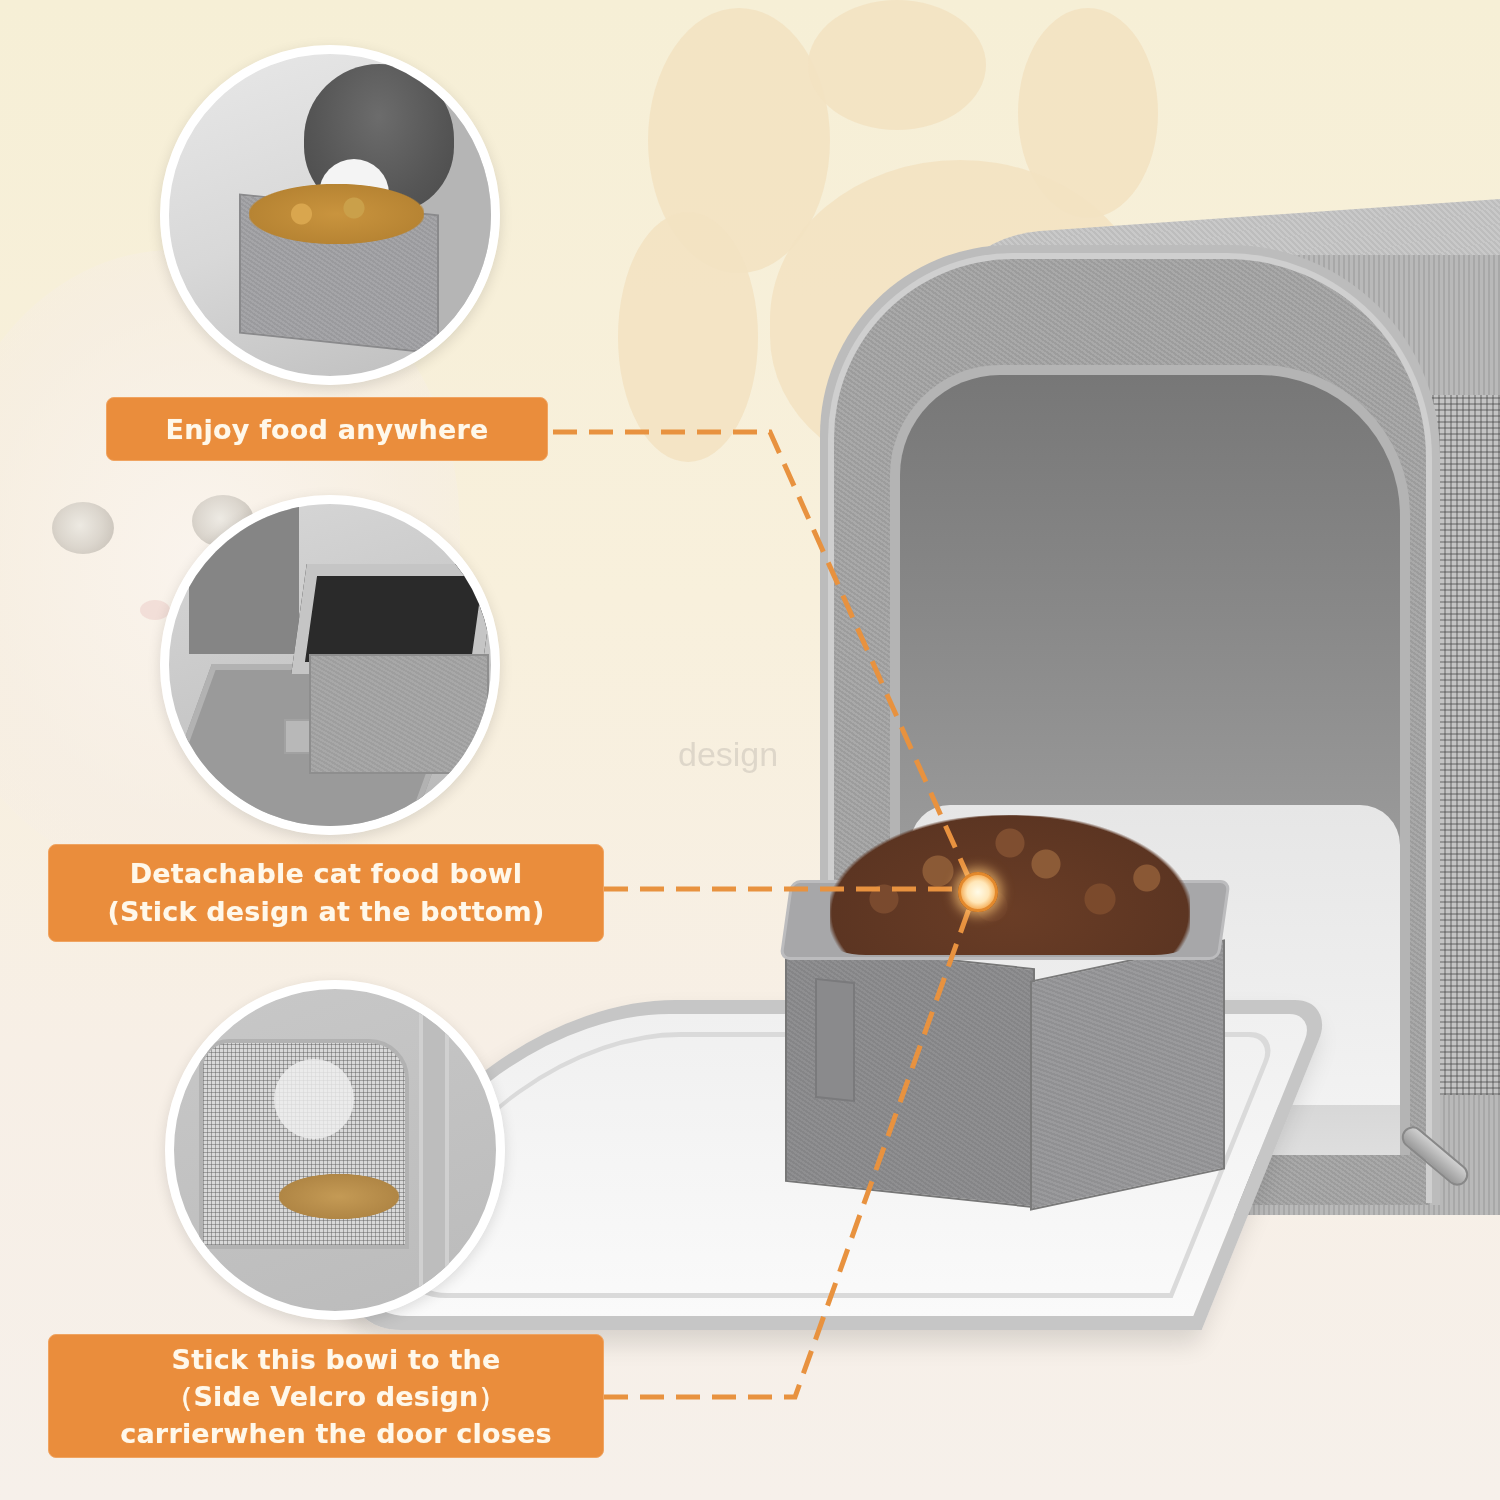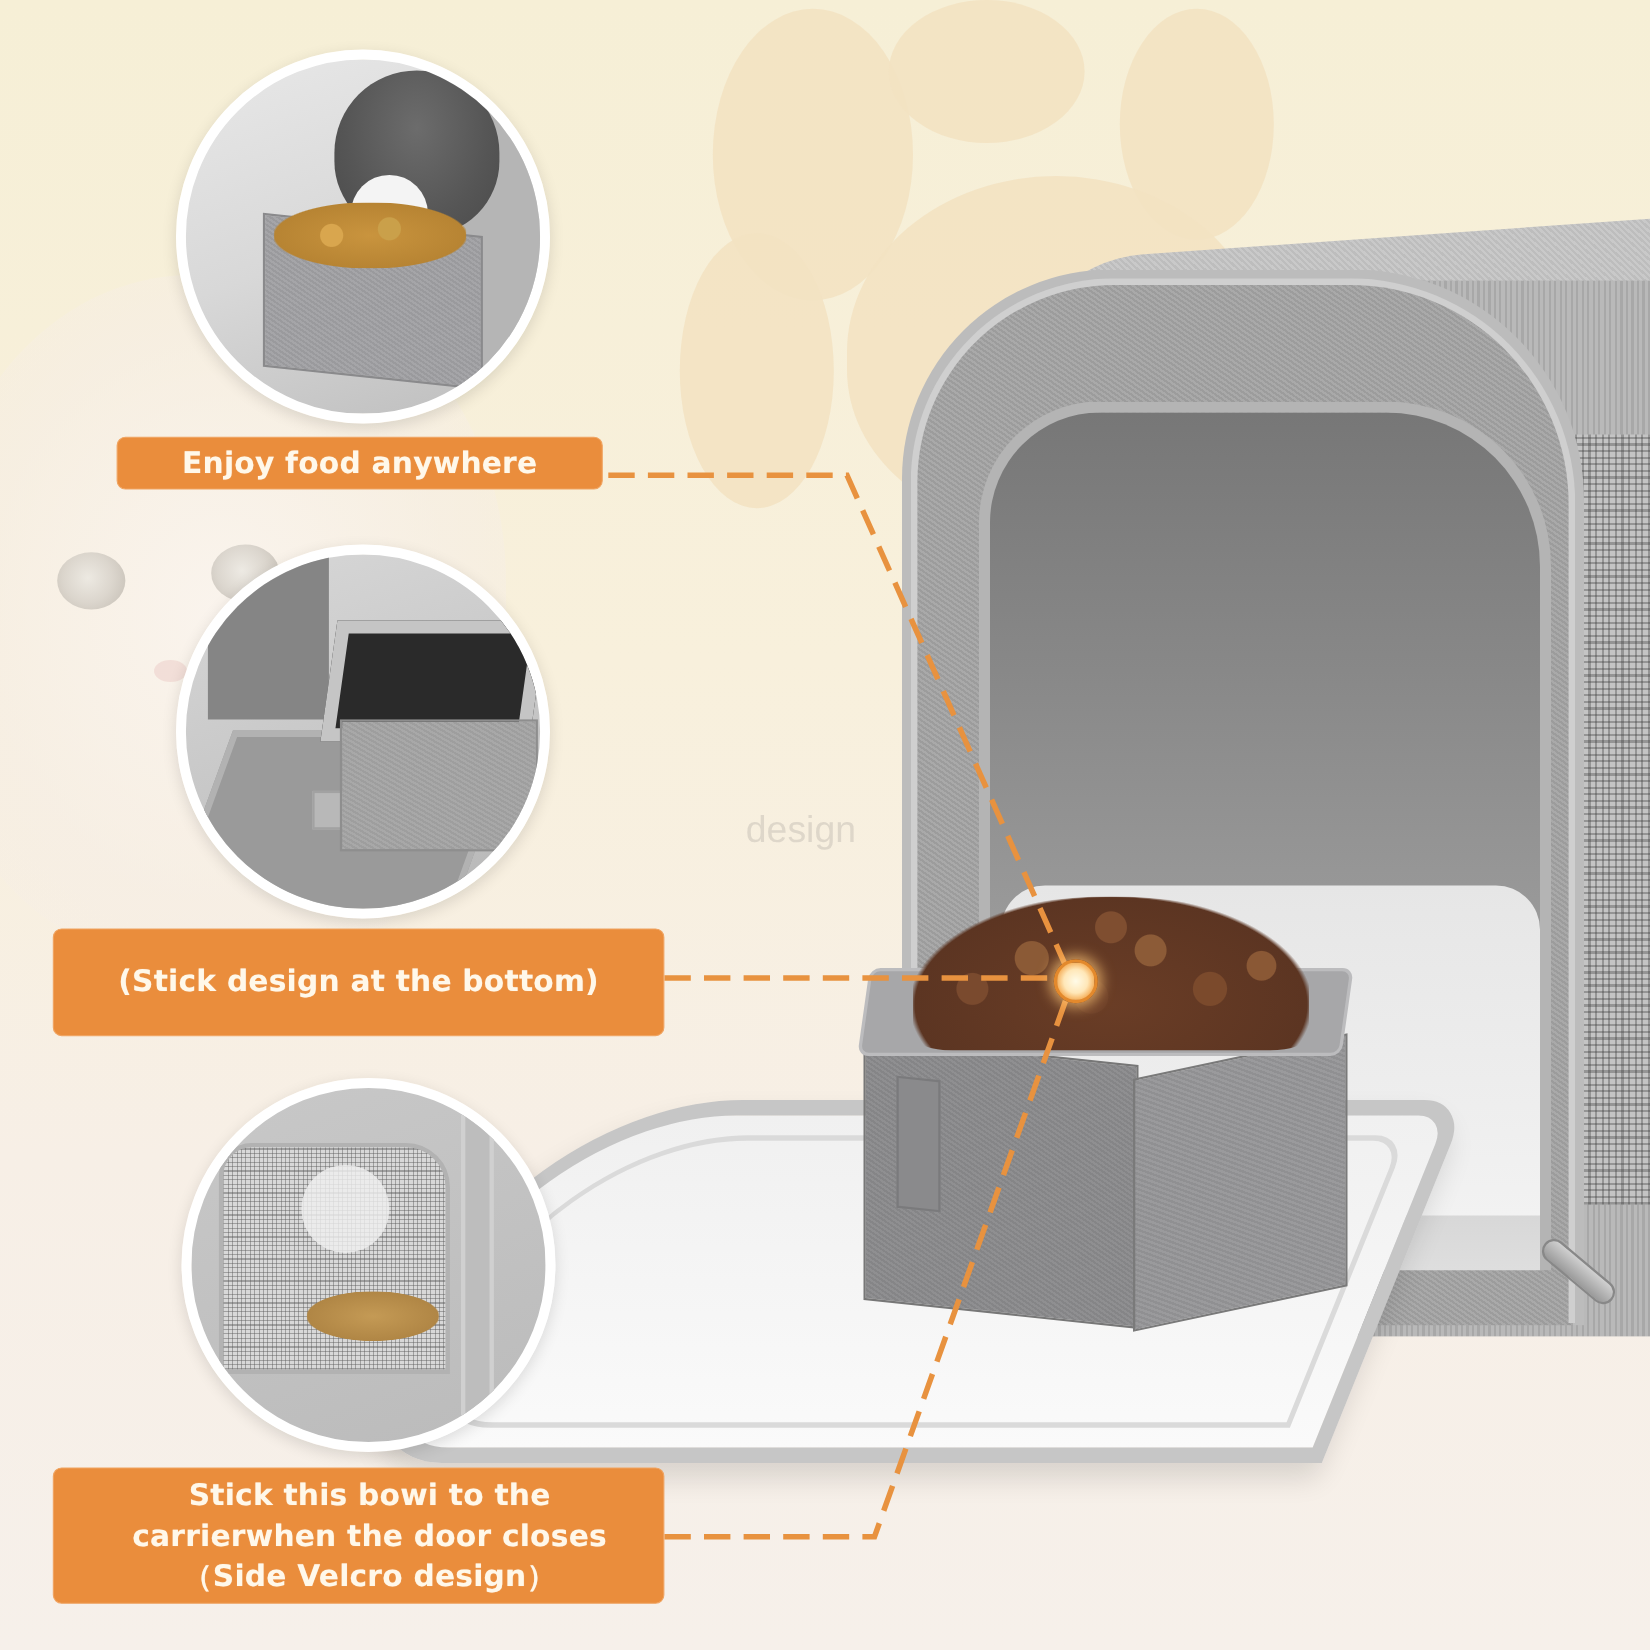--- a/index.html
+++ b/index.html
@@ -203,21 +203,21 @@
       font-family: "DejaVu Sans", sans-serif;
       font-weight: bold;
       text-align: center;
       border-radius: 8px;
       border: 1px solid #f0a461;
       display: flex; flex-direction: column; justify-content: center; align-items: center;
       letter-spacing: 0.2px;
       text-shadow: 0 0 1px rgba(255,255,255,0.4);
     }
     .label span { display: block; }
-    .label-1 { left: 106px; top: 397px; width: 442px; height: 48px; font-size: 27px; }
+    .label-1 { left: 106px; top: 397px; width: 442px; height: 64px; font-size: 27px; }
     .label-2 { left: 48px; top: 844px; width: 556px; height: 98px; font-size: 27px; line-height: 38px; }
     .label-3 { left: 48px; top: 1334px; width: 556px; height: 124px; font-size: 27px; line-height: 37px; padding-left: 20px; }
 
     .watermark {
       position: absolute; left: 678px; top: 735px;
       font-family: "Liberation Sans", sans-serif;
       font-size: 34px; color: rgba(190,185,175,0.45);
     }
   </style>
 </head>
@@ -294,22 +294,23 @@
     <div class="c3-cat"></div>
     <div class="c3-food"></div>
     <div class="c3-zip"></div>
   </div>
 
   <div class="label label-1">
     <span>Enjoy food anywhere</span>
   </div>
 
   <div class="label label-2">
+    <span>Detachable cat food bowl</span>
     <span>(Stick design at the bottom)</span>
   </div>
 
   <div class="label label-3">
     <span>Stick this bowi to the</span>
+    <span>（Side Velcro design）</span>
     <span>carrierwhen the door closes</span>
-    <span>（Side Velcro design）</span>
   </div>
 
 </div>
 
 </body></html>

